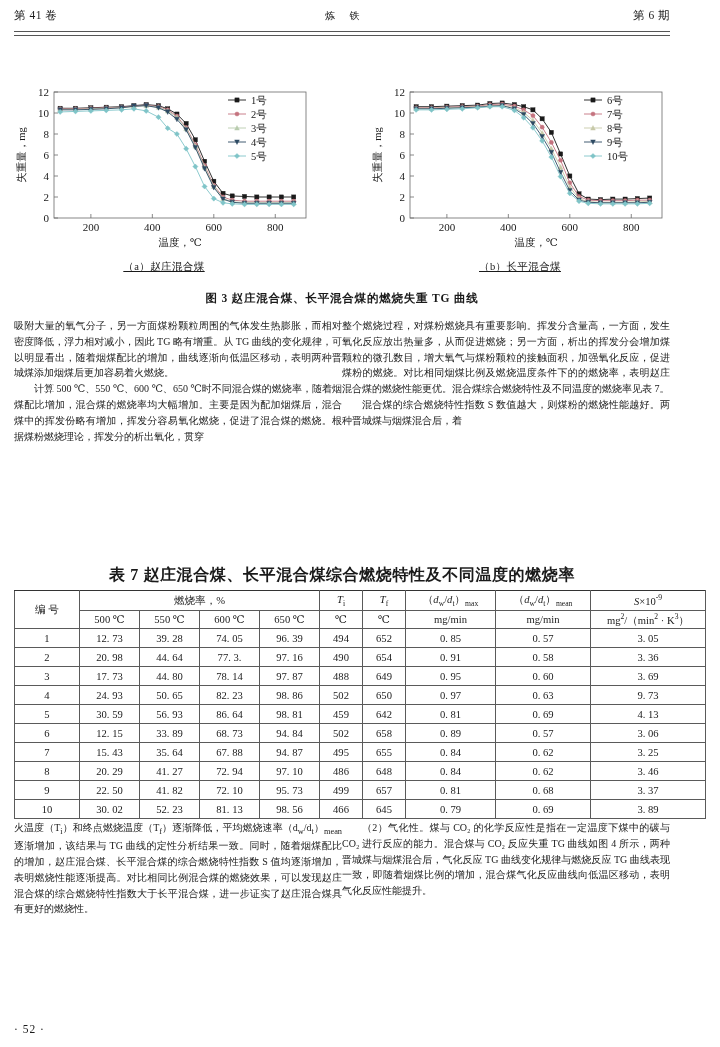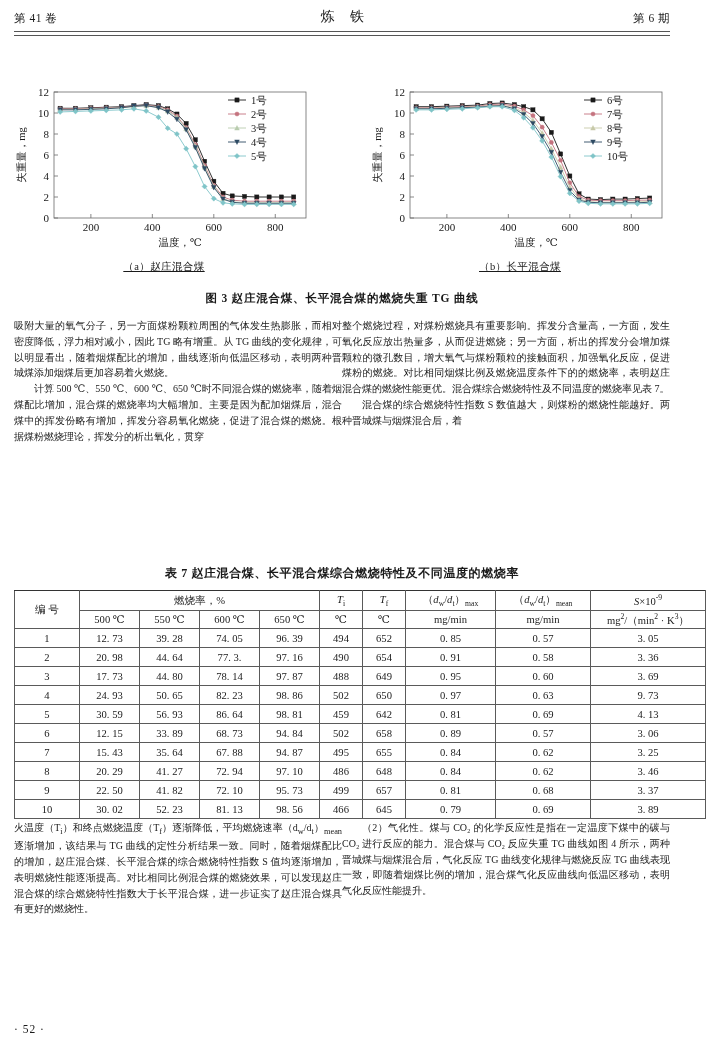--- a/index.html
+++ b/index.html
@@ -12,21 +12,21 @@
     overflow:hidden;
   }
   .page { position:relative; width:684px; height:1047px; box-sizing:border-box; padding:16px; }
 
   
   .runhead {
     position:absolute; top:8px; left:14px; right:14px;
     display:flex; justify-content:space-between; align-items:flex-end;
     font-size:11.5px; letter-spacing:0.5px;
   }
-  .runhead .mid { font-size:14px; letter-spacing:6px; }
+  .runhead .mid { font-size:10px; letter-spacing:6px; }
   .rule-double {
     position:absolute; left:14px; right:14px; top:31px;
     border-top:1.6px solid #555; border-bottom:0.9px solid #555; height:3px;
   }
 
   
   .figures {
     position:absolute; top:78px; left:14px; right:14px; height:222px;
     display:flex; justify-content:space-between;
   }
@@ -51,21 +51,21 @@
     font-size:10px;
     line-height:1.58;
     text-align:justify;
     text-justify:inter-ideograph;
   }
   .col p.indent { text-indent:2em; }
 
   
   .tblcap {
     position:absolute; top:565px; left:0; right:0; text-align:center;
-    font-size:12px; font-weight:bold; letter-spacing:0.6px;
+    font-size:16px; font-weight:bold; letter-spacing:0.6px;
   }
   table.maintable {
     position:absolute; top:590px; left:14px; width:692px;
     border-collapse:collapse;
     font-size:10.6px;
     font-family:"Liberation Serif","DejaVu Serif",serif;
   }
   table.maintable th, table.maintable td {
     border:0.8px solid #5a5a5a;
     text-align:center;

